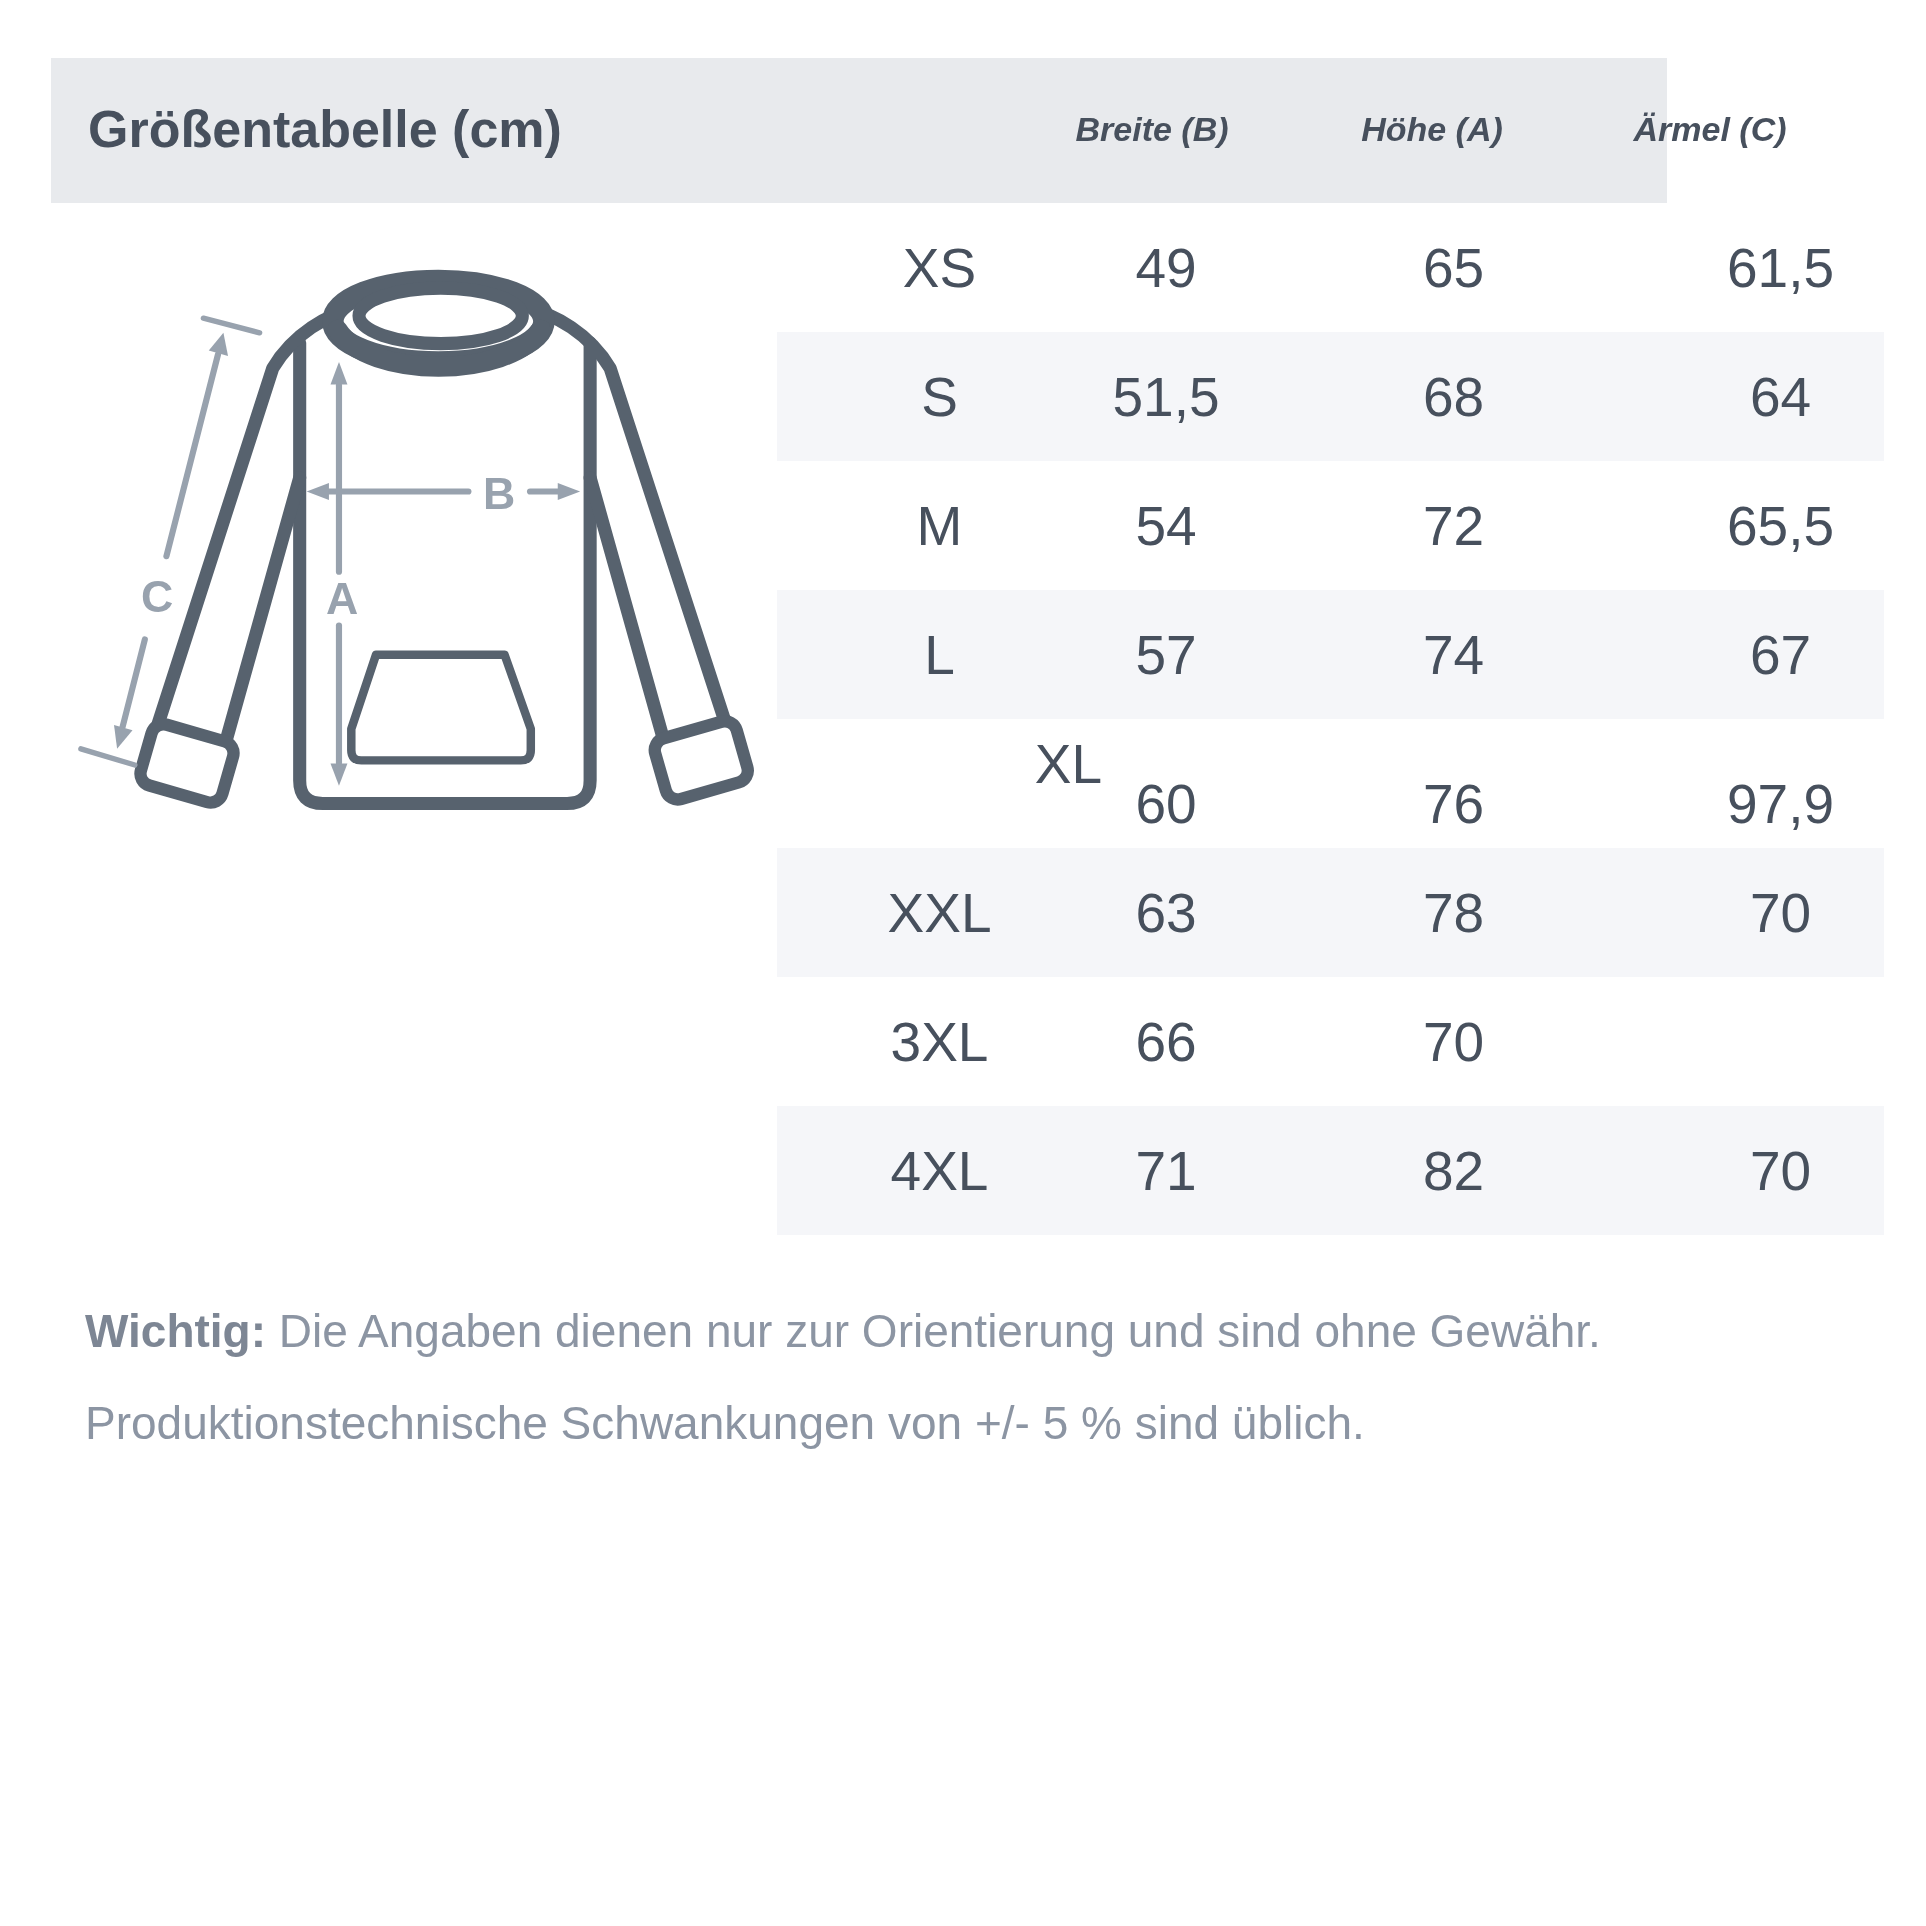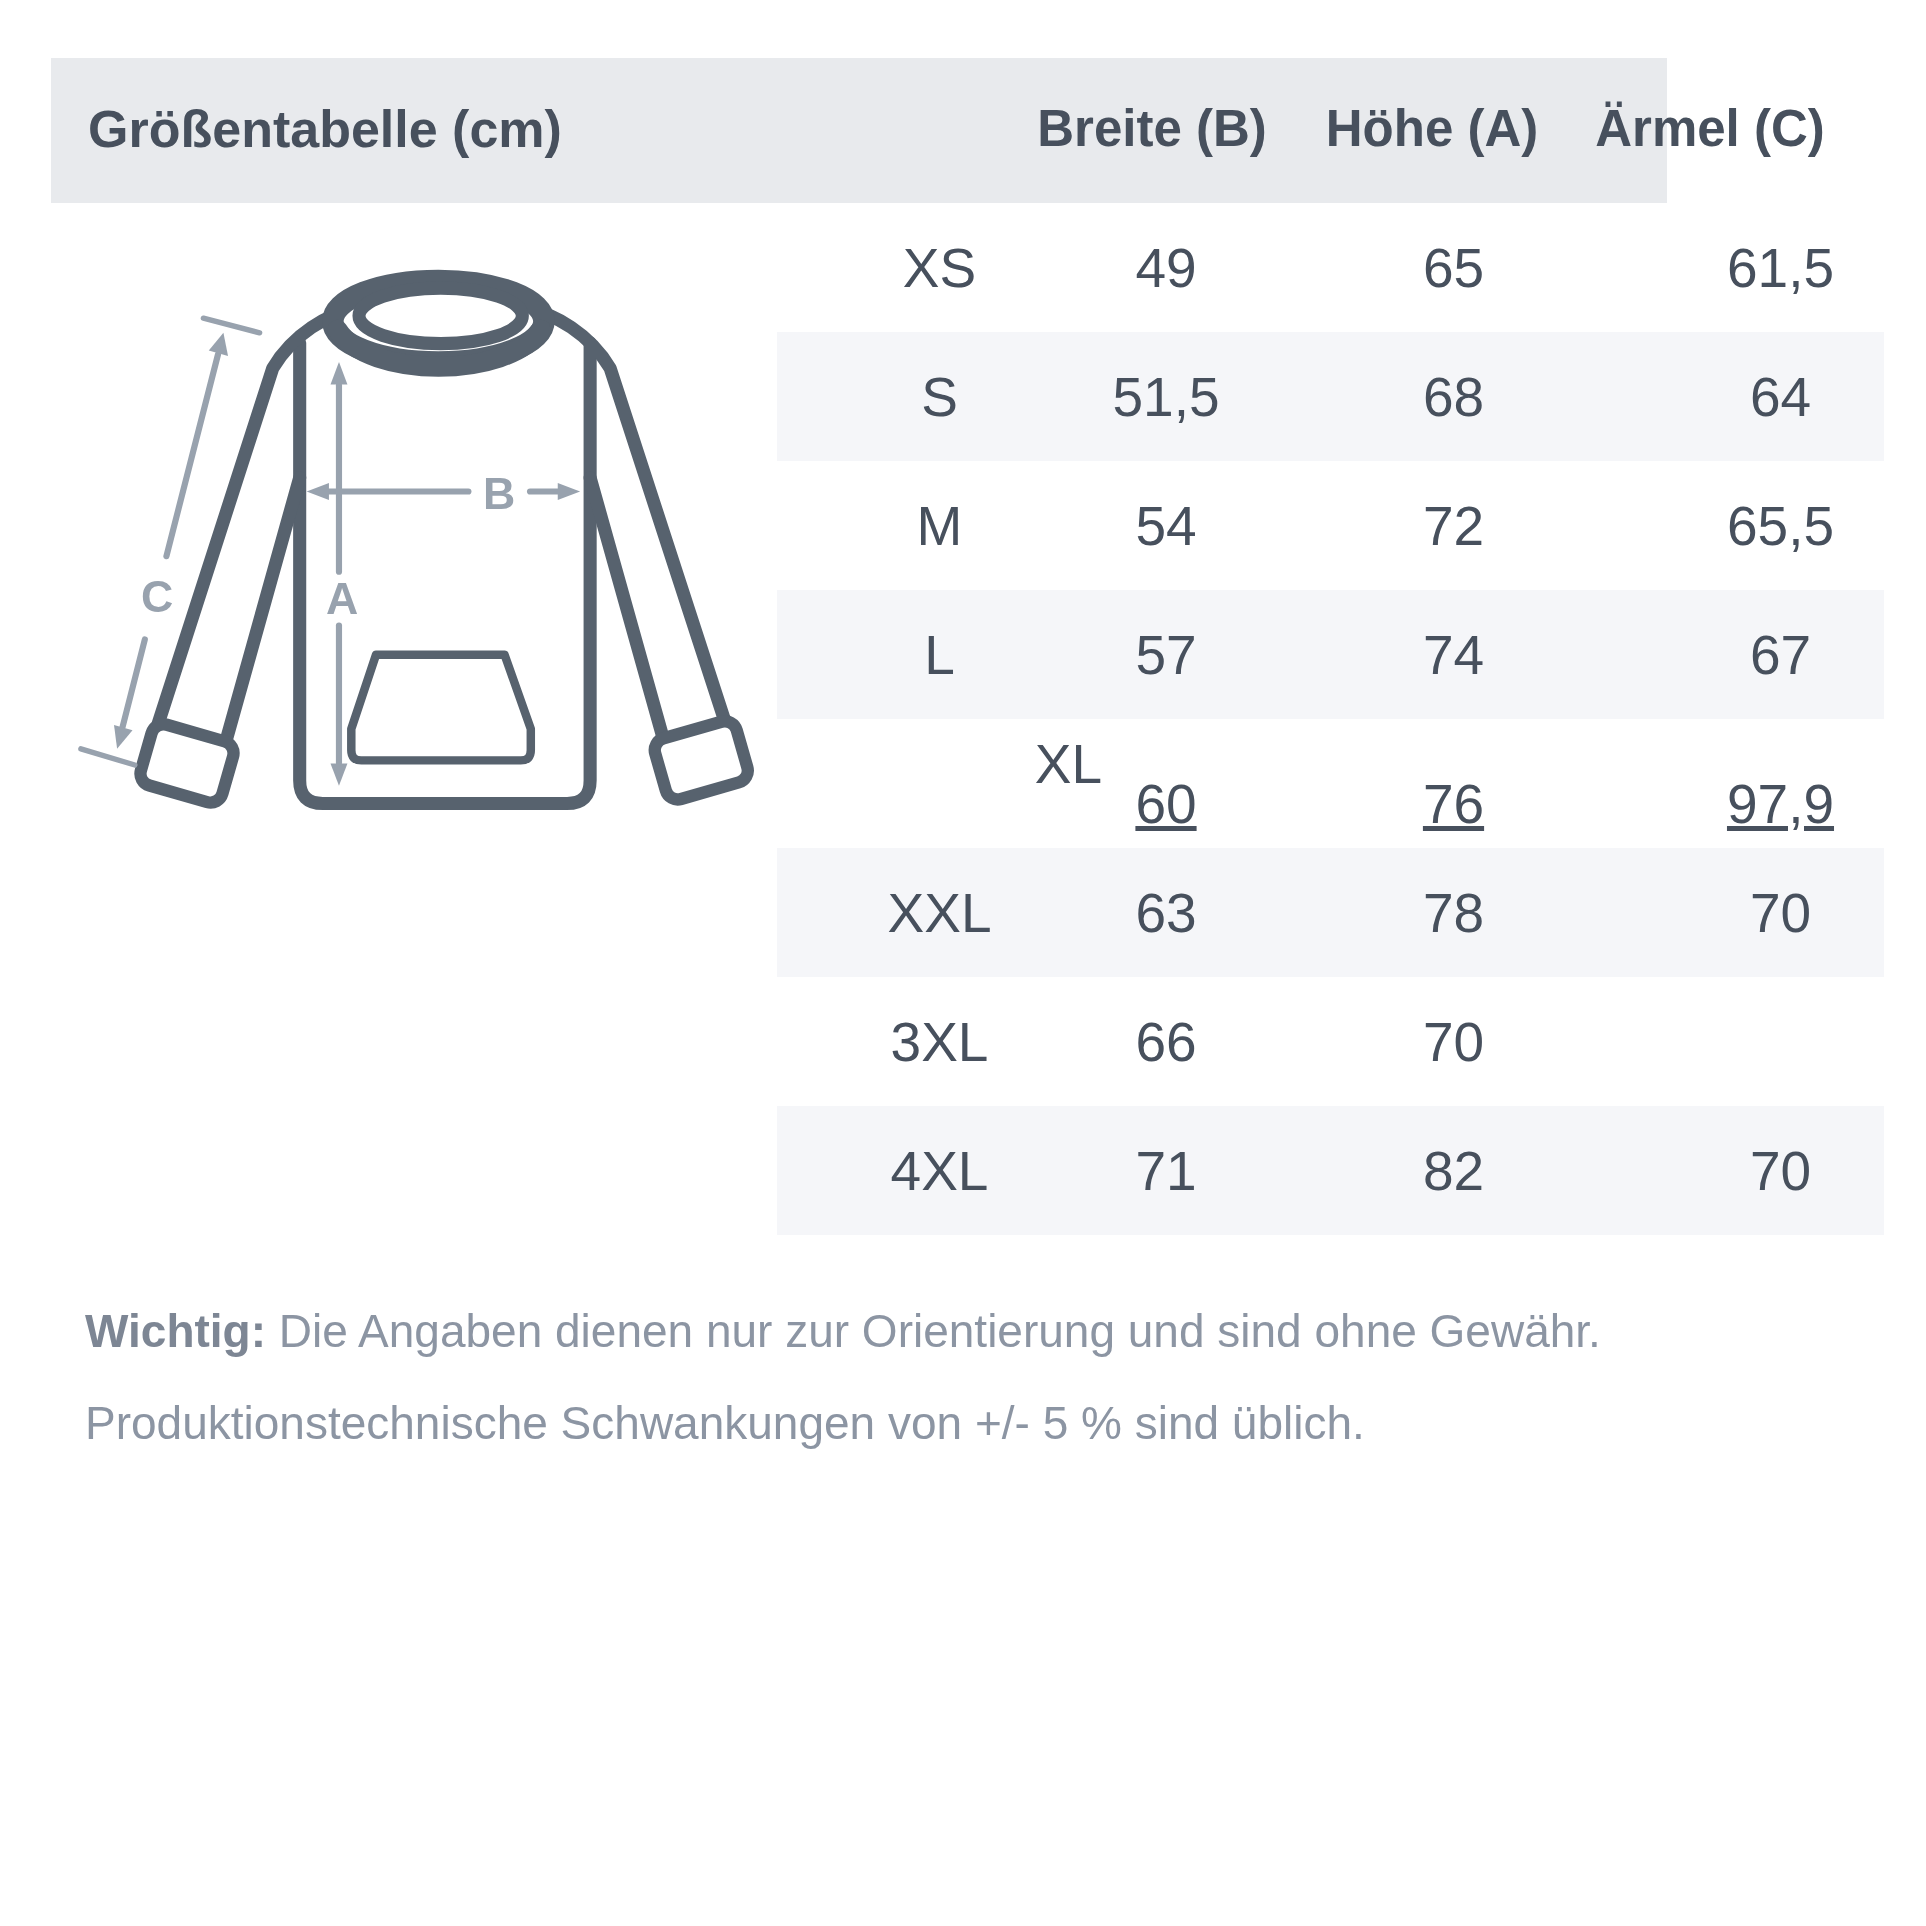--- a/index.html
+++ b/index.html
@@ -11,40 +11,40 @@
   .header-band{
     position:absolute;left:51px;top:58px;width:1616px;height:145px;
     background:#e8eaed;
   }
   .header-title{
     position:absolute;left:37px;top:50%;transform:translateY(-54%);
     font-size:52px;font-weight:bold;color:#47505d;white-space:nowrap;
   }
   .header-col{
     position:absolute;top:50%;transform:translate(-50%,-54%);
-    font-size:51px;font-weight:bold;color:#47505d;white-space:nowrap;
+    font-size:34px;font-weight:bold;color:#47505d;white-space:nowrap;font-style:italic;
   }
   .hc-breite{left:1101px;}
   .hc-hoehe{left:1381px;text-align:right;}
   .hc-aermel{left:1659px;}
   
   .size-table{
     position:absolute;left:777px;top:203px;width:1107px;
   }
   .trow{
     display:grid;grid-template-columns:325px 128px 447px 207px;
     height:129px;align-items:center;
   }
   .trow:nth-child(even){background:#f5f6f9;}
   .trow span{
     text-align:center;font-size:55px;color:#47505d;white-space:nowrap;
   }
   
   .trow:nth-child(5) span:first-child{transform:translateY(-20px);text-align:right;}
-  .trow:nth-child(5) span:not(:first-child){transform:translateY(20px);text-decoration:underline;}
+  .trow:nth-child(5) span:not(:first-child){transform:translateY(20px);}
   
   .hoodie-svg{position:absolute;left:0;top:0;width:1926px;height:1926px;}
   .abc-label{
     font-family:"Liberation Sans","DejaVu Sans",sans-serif;
     font-size:58px;font-weight:600;fill:#98a2ae;
   }
   
   .note{position:absolute;left:85px;top:1285px;color:#8c95a3;font-size:46px;}
   .note-line{height:92px;line-height:92px;white-space:nowrap;}
   .note b{color:#7d8694;font-weight:bold;}

